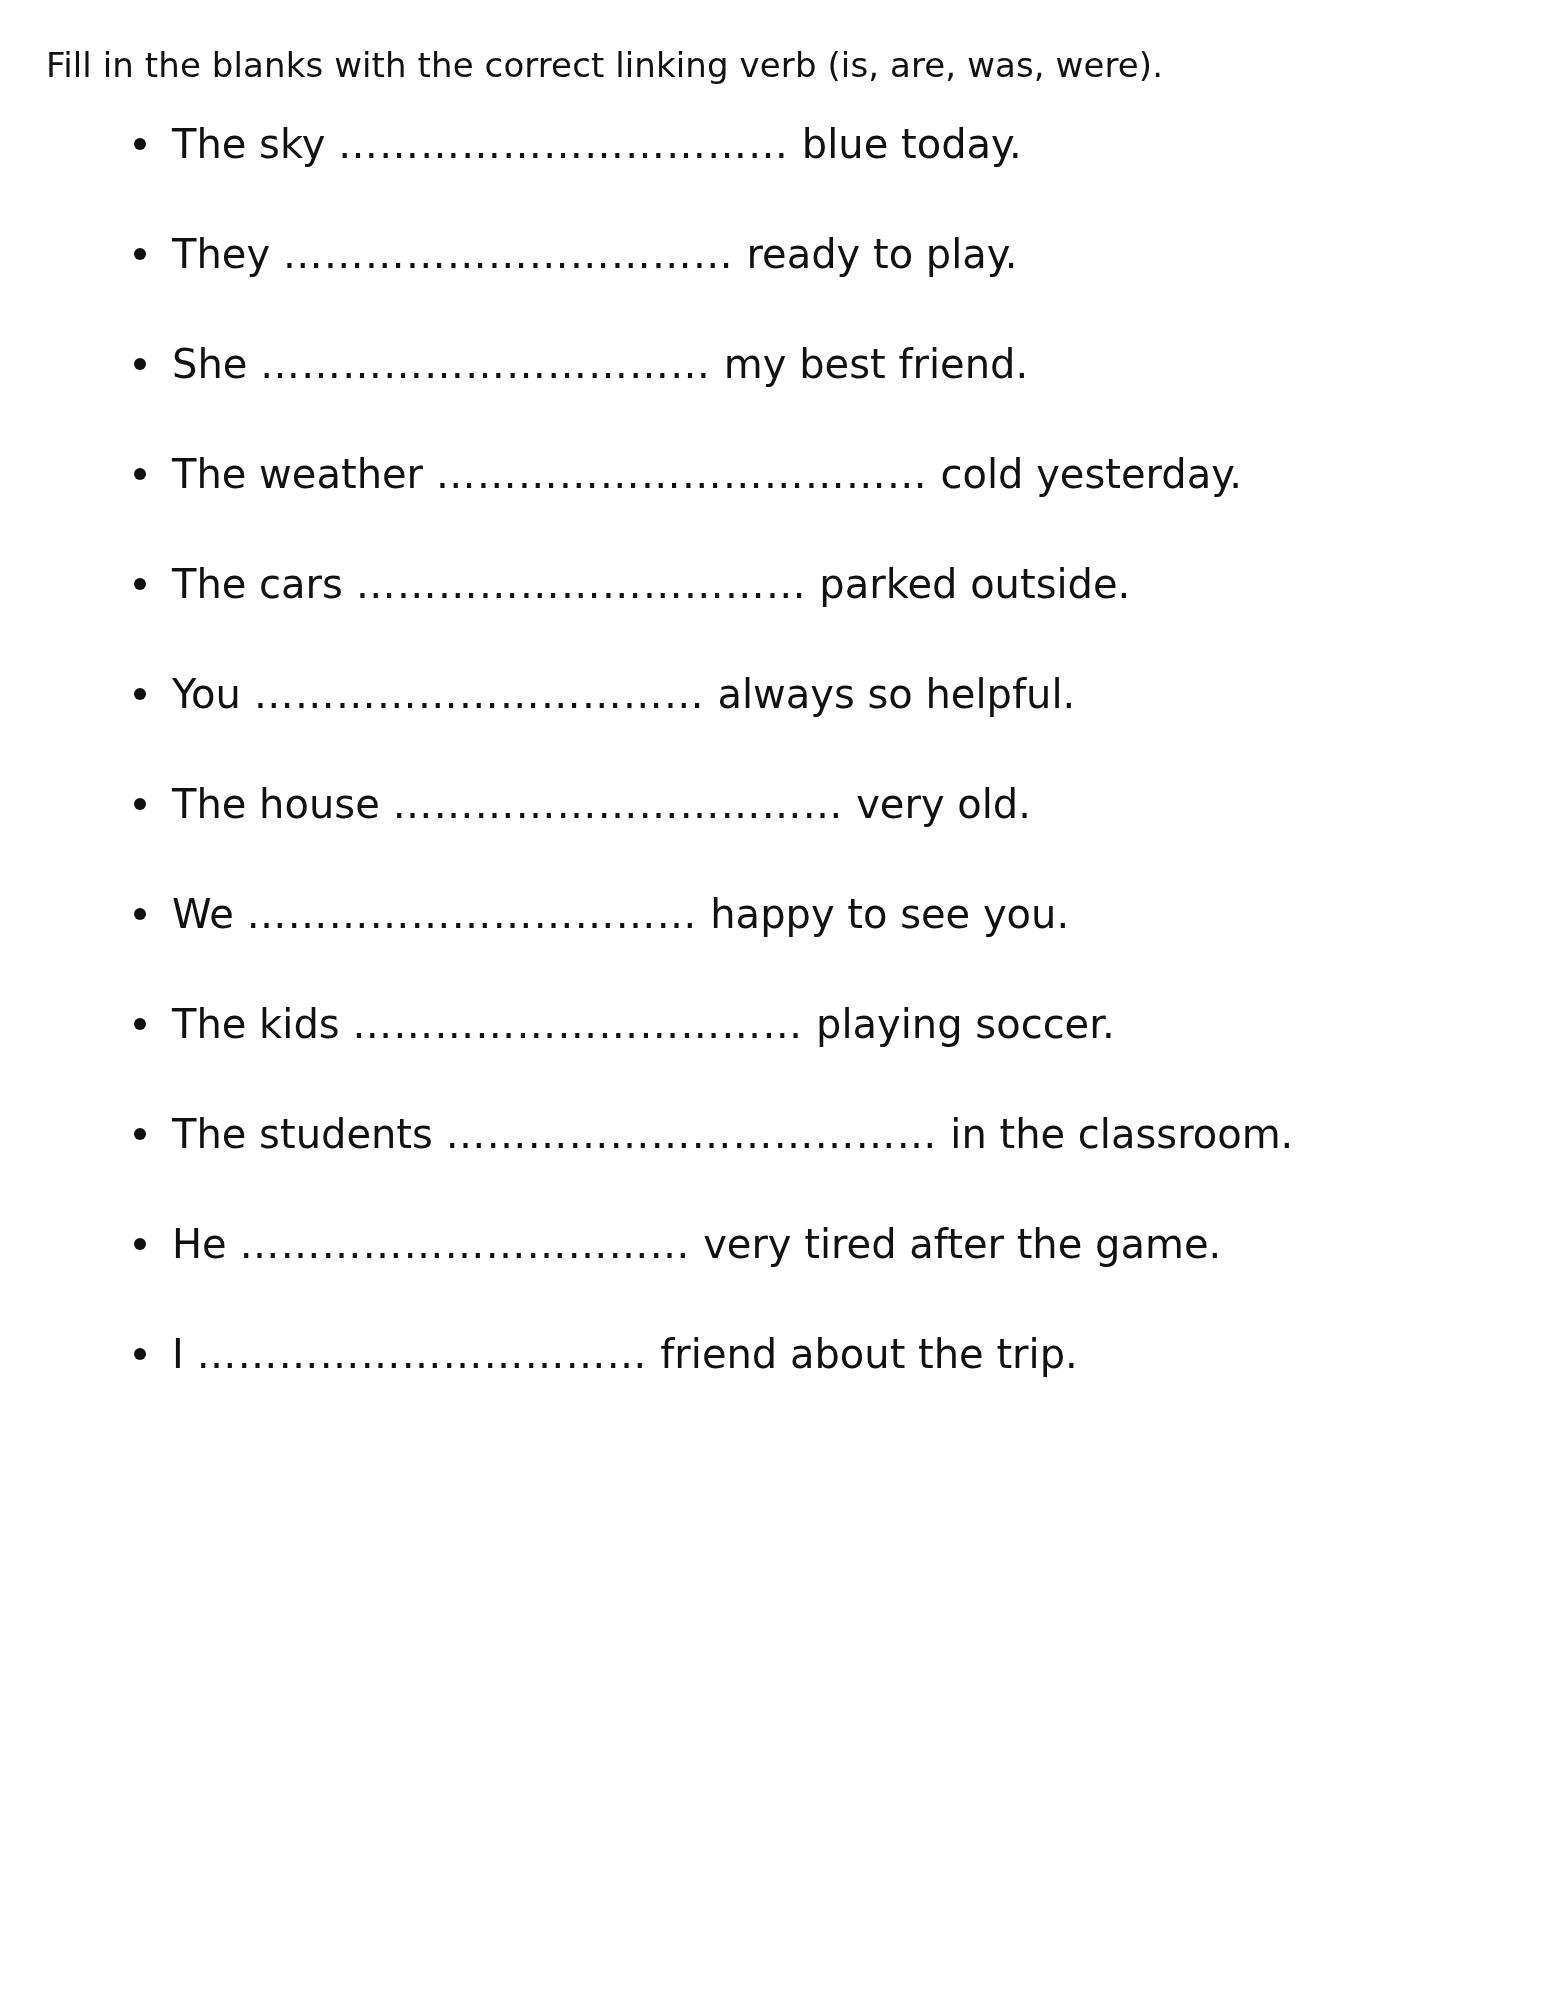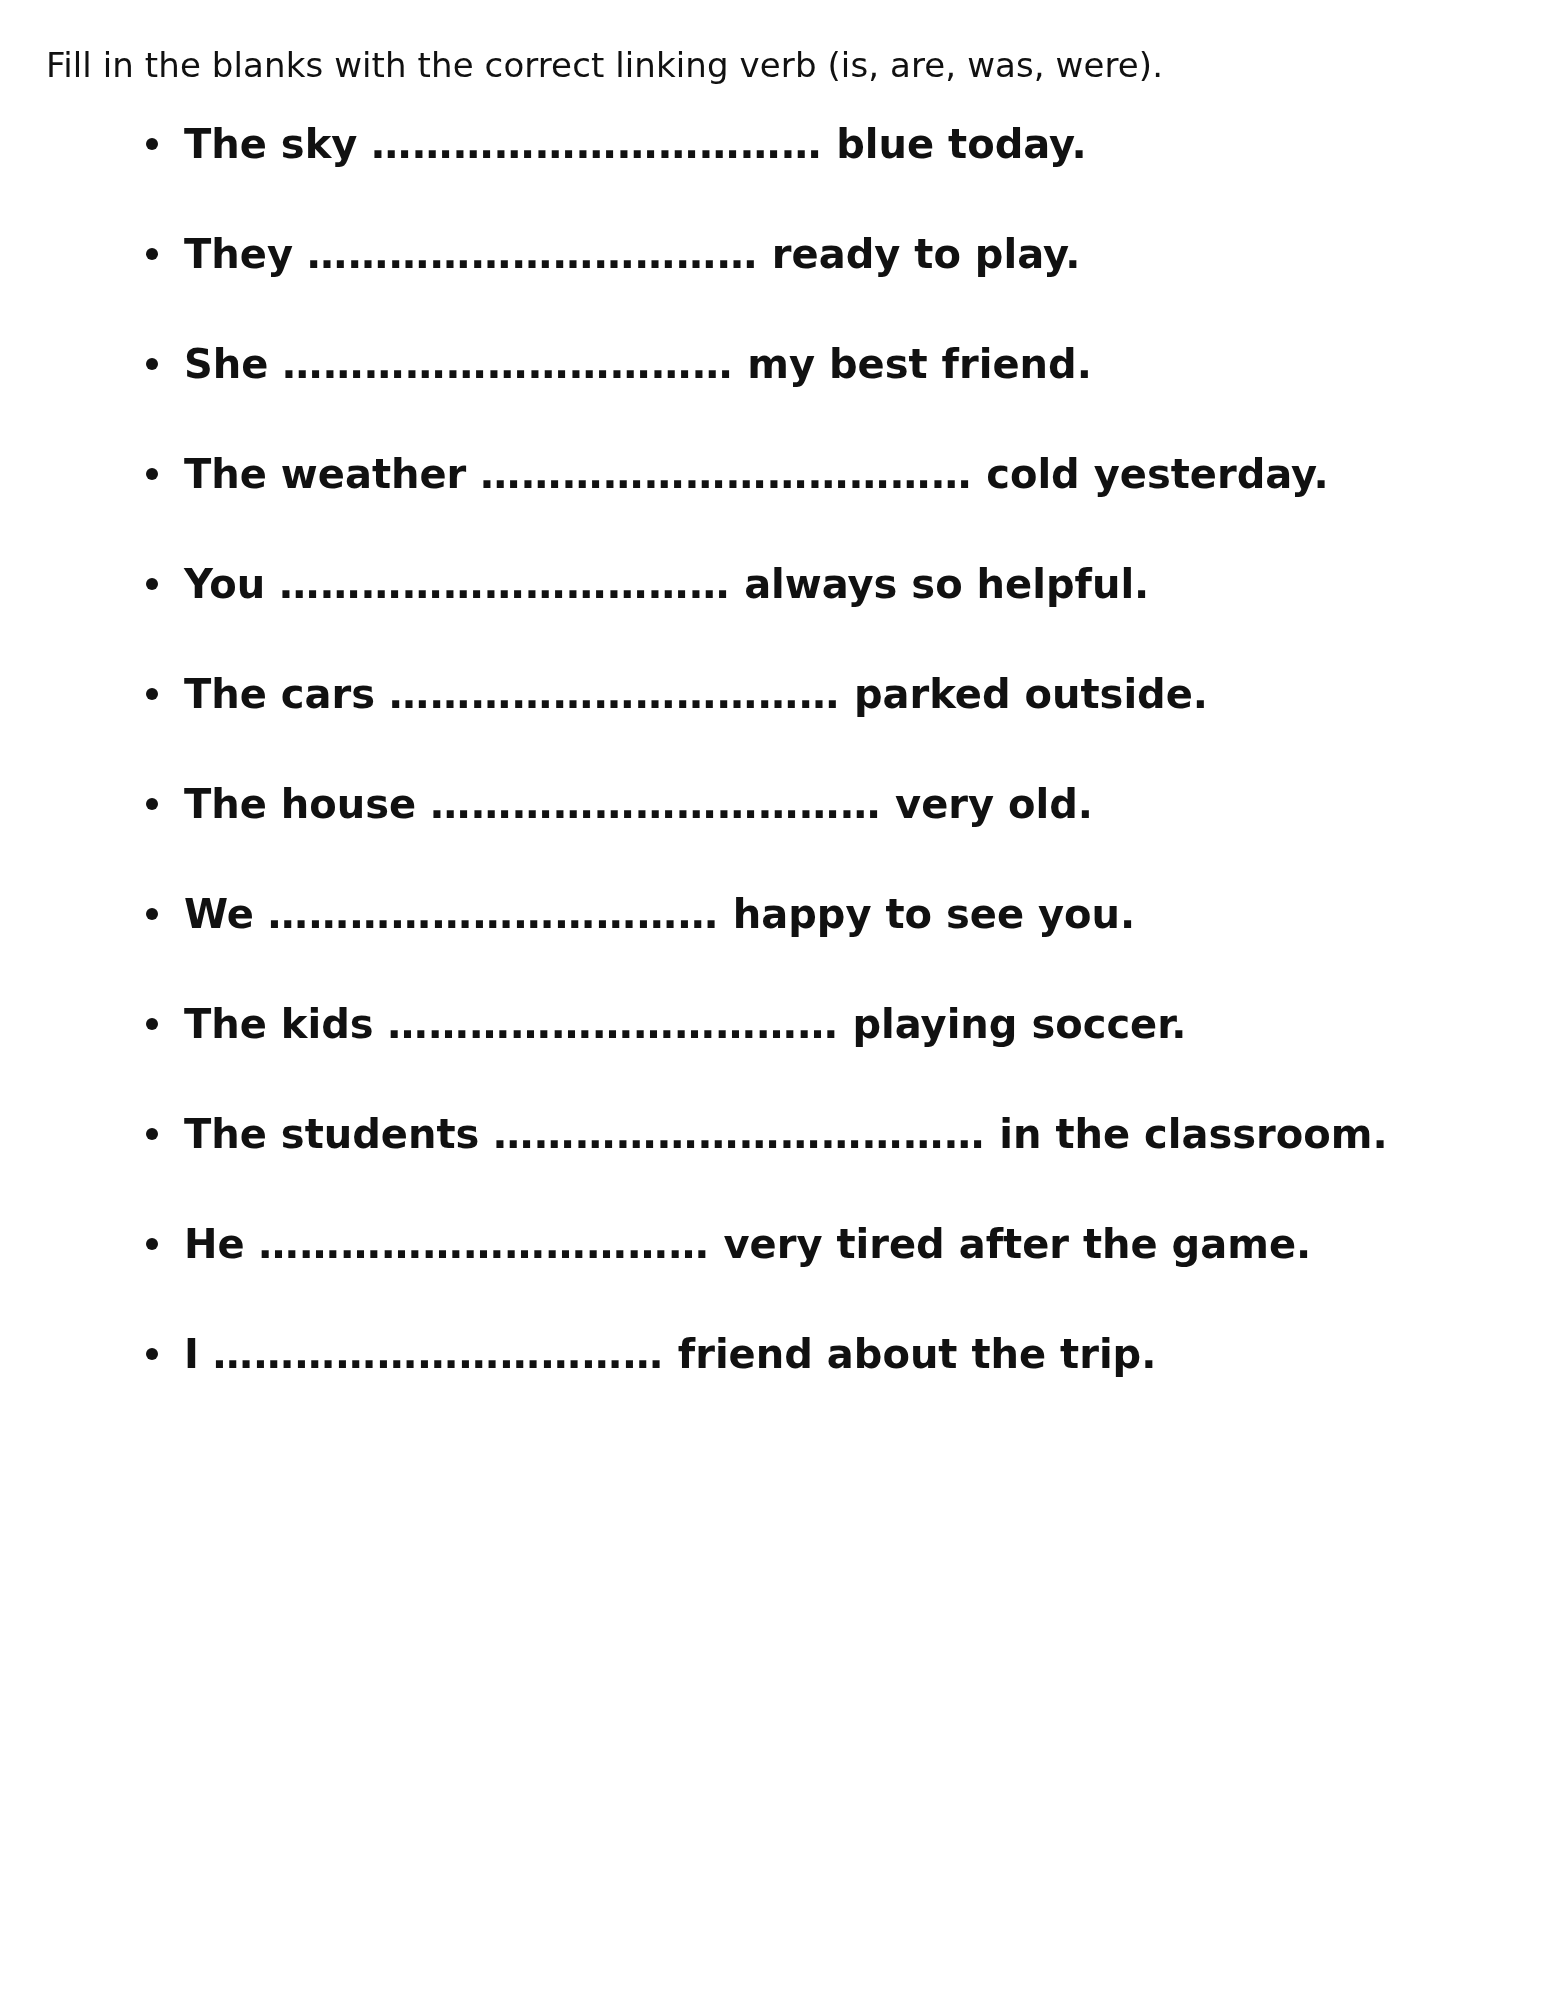--- a/index.html
+++ b/index.html
@@ -23,23 +23,22 @@
   }
   .instruction {
     font-size: 34px;
     line-height: 1.25;
     color: #111111;
     margin: 0 0 34px 6px;
     letter-spacing: 0.1px;
   }
   ul.items {
     list-style: none;
-    margin: 12px;
+    margin: 0;
     padding: 0;
-    font-weight: bold;
   }
   ul.items li {
     position: relative;
     font-size: 40px;
     line-height: 1.15;
     color: #111111;
     margin: 0 0 64px 0;
     padding-left: 132px;
     white-space: nowrap;
   }
@@ -62,22 +61,22 @@
 
 <div class="page">
 
   <p class="instruction">Fill in the blanks with the correct linking verb (is, are, was, were).</p>
 
   <ul class="items">
       <li><span class="bullet"></span><span>The sky</span> <span class="blank">……………………………</span> <span>blue today.</span></li>
       <li><span class="bullet"></span><span>They</span> <span class="blank">……………………………</span> <span>ready to play.</span></li>
       <li><span class="bullet"></span><span>She</span> <span class="blank">……………………………</span> <span>my best friend.</span></li>
       <li><span class="bullet"></span><span>The weather</span> <span class="blank">………………………………</span> <span> cold yesterday.</span></li>
+      <li><span class="bullet"></span><span>The cars</span> <span class="blank">……………………………</span> <span>parked outside.</span></li>
       <li><span class="bullet"></span><span>You</span> <span class="blank">……………………………</span> <span>always so helpful.</span></li>
-      <li><span class="bullet"></span><span>The cars</span> <span class="blank">……………………………</span> <span>parked outside.</span></li>
       <li><span class="bullet"></span><span>The house</span> <span class="blank">……………………………</span> <span>very old.</span></li>
       <li><span class="bullet"></span><span>We</span> <span class="blank">……………………………</span> <span>happy to see you.</span></li>
       <li><span class="bullet"></span><span>The kids</span> <span class="blank">……………………………</span> <span>playing soccer.</span></li>
       <li><span class="bullet"></span><span>The students</span> <span class="blank">………………………………</span> <span>in the classroom.</span></li>
       <li><span class="bullet"></span><span>He</span> <span class="blank">……………………………</span> <span>very tired after the game.</span></li>
       <li><span class="bullet"></span><span>I</span> <span class="blank">……………………………</span> <span>friend about the trip.</span></li>
     </ul>
 
 </div>
 

